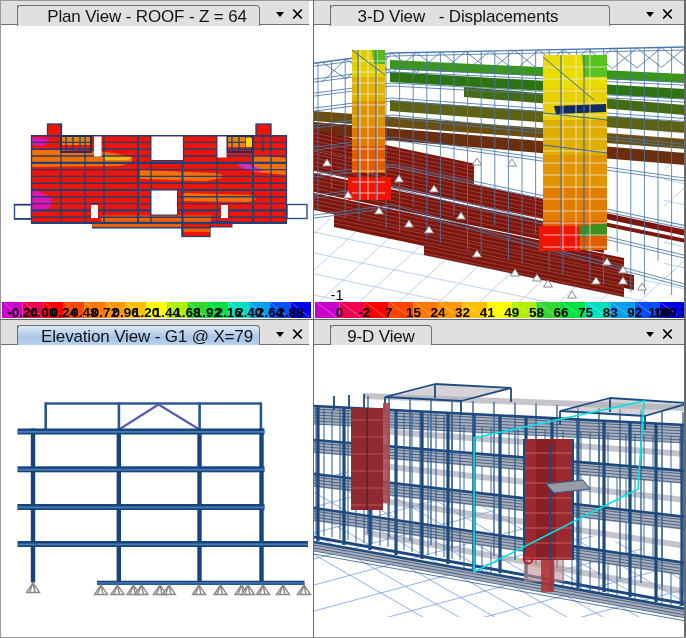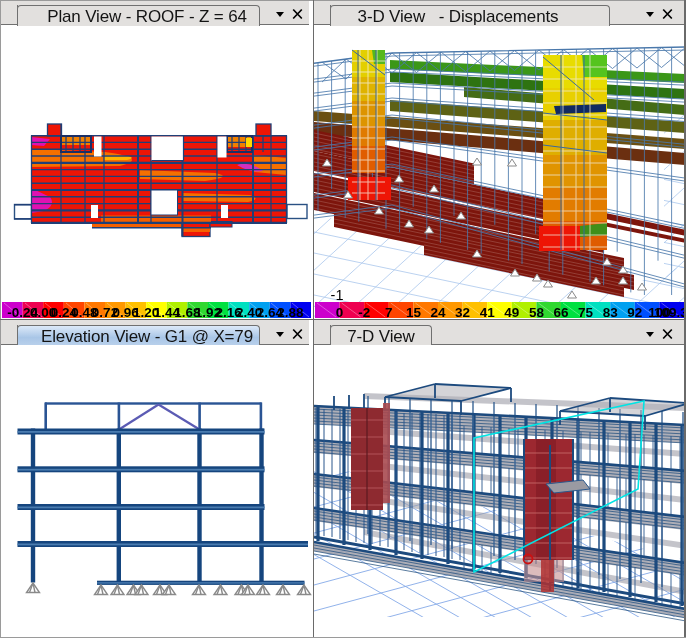--- a/index.html
+++ b/index.html
@@ -597,21 +597,21 @@
       </g>
     </g>
   </svg>
 </div>
 
 <div id="br" style="position:absolute;left:314px;top:320px;width:371px;height:318px;">
   <div class="bar" style="left:0px;top:0px;width:370px;height:24px;"></div>
   <div class="tabline" style="left:16px;top:5px;width:1px;height:19px;"></div>
   <div class="tabline" style="left:0px;top:24px;width:16px;height:1px;"></div>
   <div class="tabline" style="left:117px;top:24px;width:253px;height:1px;"></div>
-  <div class="tab" style="left:16px;top:5px;width:100px;height:21px;line-height:21px;">7-D View</div>
+  <div class="tab" style="left:16px;top:5px;width:100px;height:21px;line-height:21px;">9-D View</div>
   <div class="arr" style="left:332px;top:12px;"></div>
   <svg width="11" height="12" style="position:absolute;top:8px;left:348px;">
       <path d="M1.2,1.5 L9.8,10.5 M9.8,1.5 L1.2,10.5" stroke="#000" stroke-width="1.7" fill="none"></path>
     </svg>
   <div style="position:absolute;left:0;top:25px;width:371px;height:293px;background:#fff;"></div>
   <svg id="brsvg" style="position:absolute;left:0;top:25px;" width="371" height="293" viewBox="0 0 371 293">
     <clipPath id="brg">
         <polygon points="0,118 40,128 372,215 372,272 0,272"></polygon>
       </clipPath>
     <g clip-path="url(#brg)" stroke="#85a9e8" stroke-width="0.9" fill="none">

